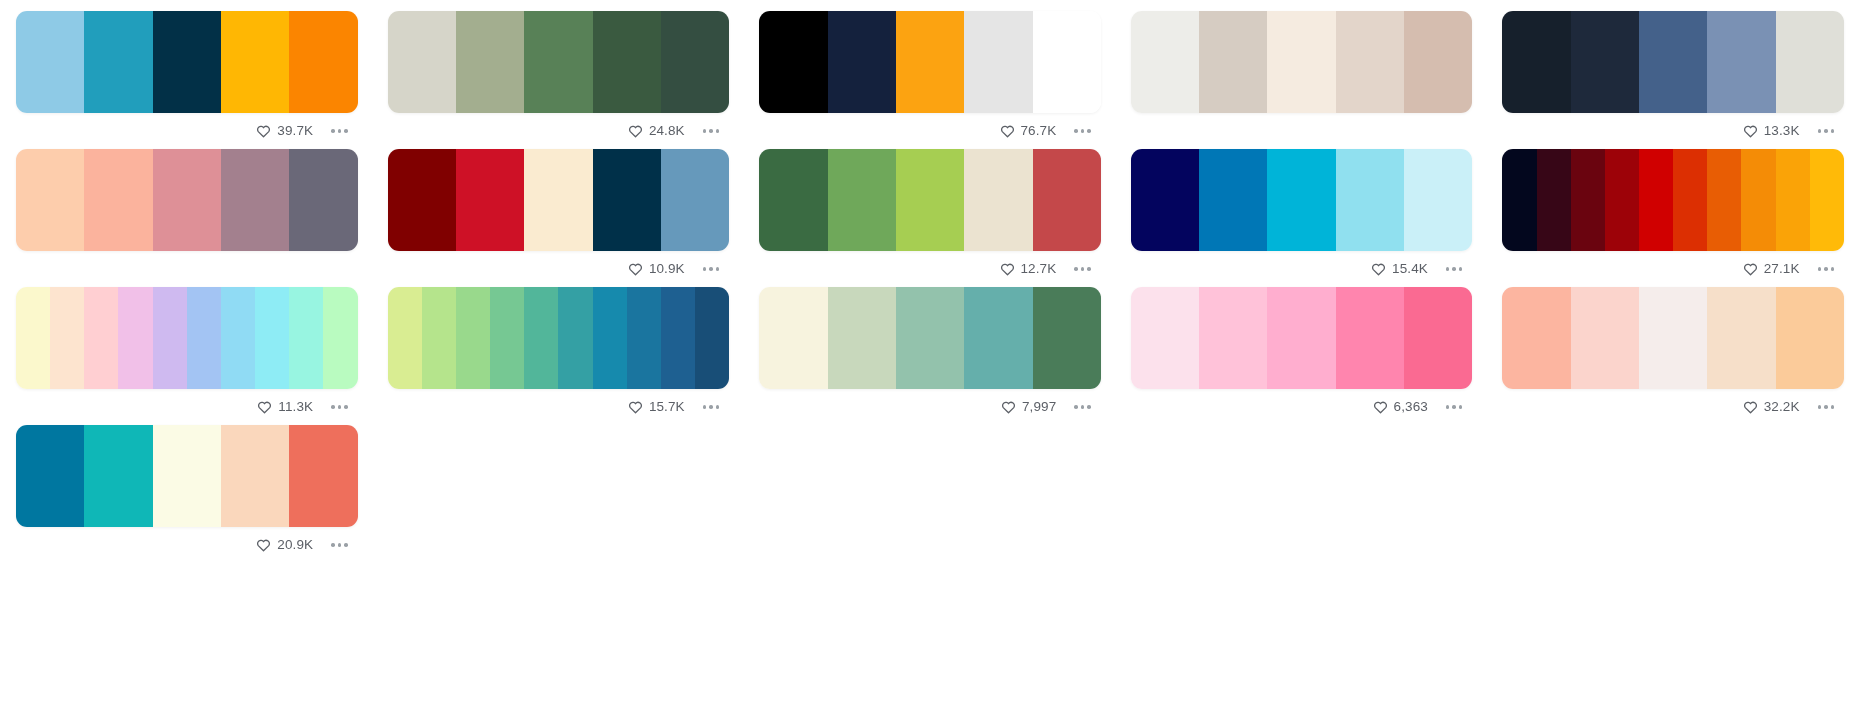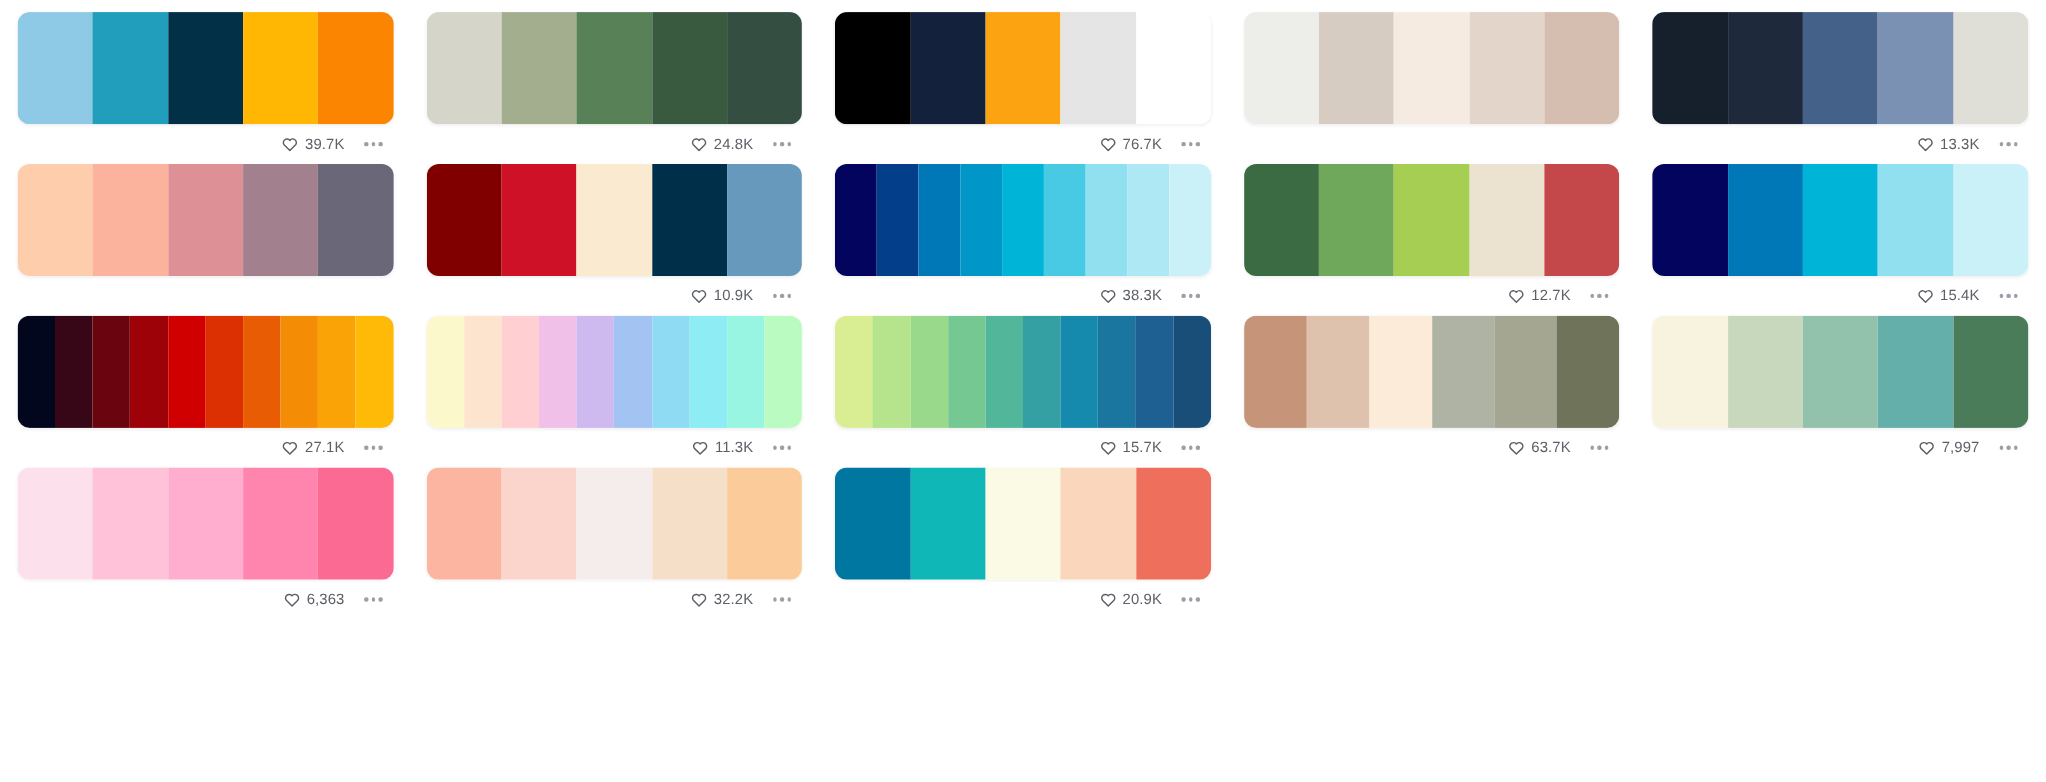--- a/index.html
+++ b/index.html
@@ -220,48 +220,20 @@
         </div>
         <div class="more-icon">
           <i></i>
           <i></i>
           <i></i>
         </div>
       </div>
     </div>
     <div class="card">
       <div class="swatches">
-        <div class="swatch" style="background: rgb(3, 4, 94);"></div>
-        <div class="swatch" style="background: rgb(2, 62, 138);"></div>
-        <div class="swatch" style="background: rgb(0, 119, 182);"></div>
-        <div class="swatch" style="background: rgb(0, 150, 199);"></div>
-        <div class="swatch" style="background: rgb(0, 180, 216);"></div>
-        <div class="swatch" style="background: rgb(72, 202, 228);"></div>
-        <div class="swatch" style="background: rgb(144, 224, 239);"></div>
-        <div class="swatch" style="background: rgb(173, 232, 244);"></div>
-        <div class="swatch" style="background: rgb(202, 240, 248);"></div>
-      </div>
-      <div class="card-footer">
-        <div class="like-group">
-          <span class="heart-icon">
-            <svg viewBox="0 0 24 22" width="15" height="14" aria-hidden="true">
-              <path d="M12 20.3 3.6 12A5.1 5.1 0 0 1 12 5.7a5.1 5.1 0 0 1 8.4 6.3z" fill="none" stroke="#5b5f66" stroke-width="2.1" stroke-linejoin="round"></path>
-            </svg>
-          </span>
-          <span class="like-count">38.3K</span>
-        </div>
-        <div class="more-icon">
-          <i></i>
-          <i></i>
-          <i></i>
-        </div>
-      </div>
-    </div>
-    <div class="card">
-      <div class="swatches">
         <div class="swatch" style="background: rgb(58, 107, 66);"></div>
         <div class="swatch" style="background: rgb(111, 168, 90);"></div>
         <div class="swatch" style="background: rgb(166, 206, 82);"></div>
         <div class="swatch" style="background: rgb(235, 227, 208);"></div>
         <div class="swatch" style="background: rgb(196, 72, 74);"></div>
       </div>
       <div class="card-footer">
         <div class="like-group">
           <span class="heart-icon">
             <svg viewBox="0 0 24 22" width="15" height="14" aria-hidden="true">
@@ -383,45 +355,20 @@
         </div>
         <div class="more-icon">
           <i></i>
           <i></i>
           <i></i>
         </div>
       </div>
     </div>
     <div class="card">
       <div class="swatches">
-        <div class="swatch" style="background: rgb(198, 148, 120);"></div>
-        <div class="swatch" style="background: rgb(223, 194, 174);"></div>
-        <div class="swatch" style="background: rgb(253, 235, 218);"></div>
-        <div class="swatch" style="background: rgb(175, 179, 163);"></div>
-        <div class="swatch" style="background: rgb(165, 166, 145);"></div>
-        <div class="swatch" style="background: rgb(111, 115, 89);"></div>
-      </div>
-      <div class="card-footer">
-        <div class="like-group">
-          <span class="heart-icon">
-            <svg viewBox="0 0 24 22" width="15" height="14" aria-hidden="true">
-              <path d="M12 20.3 3.6 12A5.1 5.1 0 0 1 12 5.7a5.1 5.1 0 0 1 8.4 6.3z" fill="none" stroke="#5b5f66" stroke-width="2.1" stroke-linejoin="round"></path>
-            </svg>
-          </span>
-          <span class="like-count">63.7K</span>
-        </div>
-        <div class="more-icon">
-          <i></i>
-          <i></i>
-          <i></i>
-        </div>
-      </div>
-    </div>
-    <div class="card">
-      <div class="swatches">
         <div class="swatch" style="background: rgb(247, 243, 222);"></div>
         <div class="swatch" style="background: rgb(200, 216, 188);"></div>
         <div class="swatch" style="background: rgb(147, 194, 172);"></div>
         <div class="swatch" style="background: rgb(101, 175, 171);"></div>
         <div class="swatch" style="background: rgb(74, 124, 89);"></div>
       </div>
       <div class="card-footer">
         <div class="like-group">
           <span class="heart-icon">
             <svg viewBox="0 0 24 22" width="15" height="14" aria-hidden="true">

